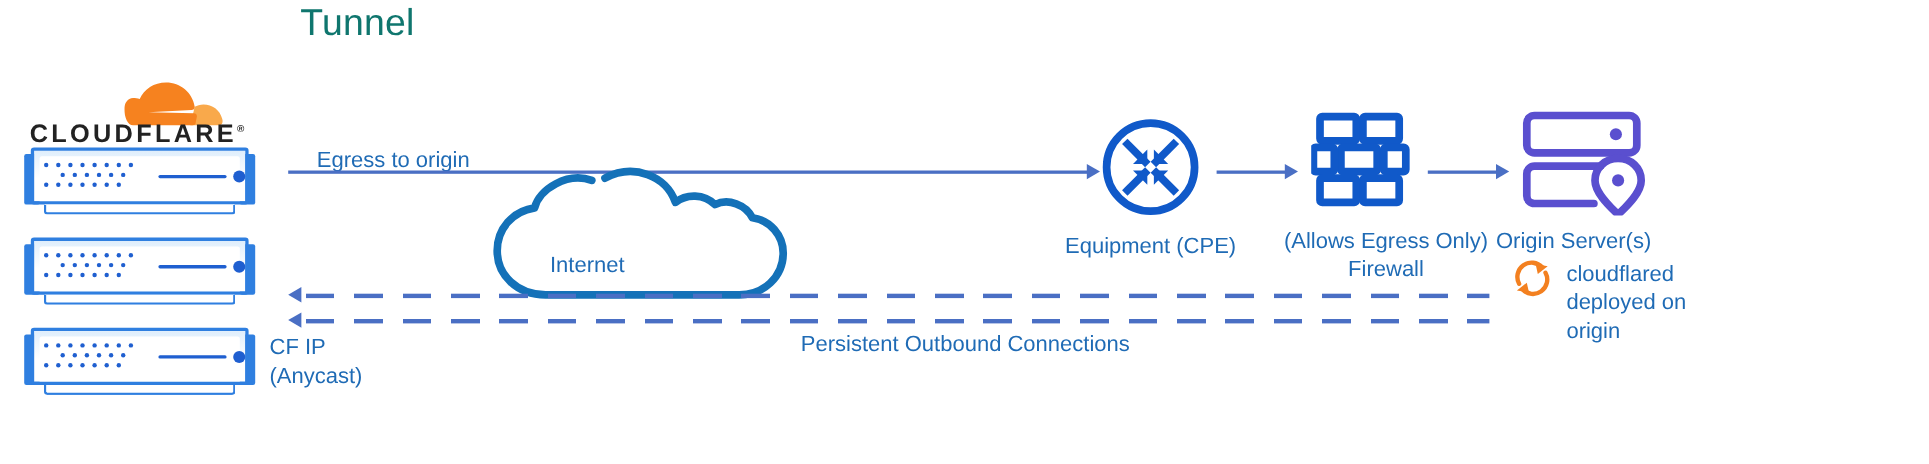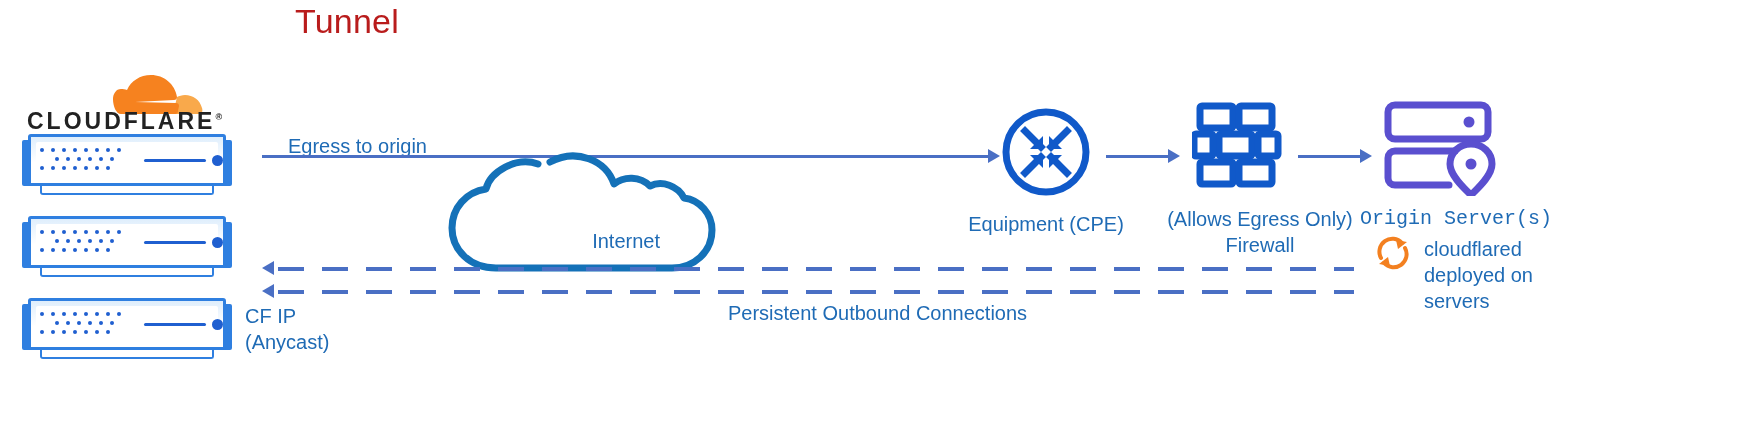--- a/index.html
+++ b/index.html
@@ -6,23 +6,22 @@
   body{
     width:1754px;height:422px;position:relative;overflow:hidden;
     font-family:"Liberation Sans", sans-serif;
     -webkit-font-smoothing:antialiased;
   }
   .abs{position:absolute;}
 
   
   #diagram-title{
     left:273px; top:8px;
-    font-size:34px; color:#b91c1c; letter-spacing:.2px;
+    font-size:34px; color:#0f766e; letter-spacing:.2px;
     white-space:nowrap;
-    margin-left:22px;
   }
 
   
   #cf-logo-wrap{ left:27px; top:72px; width:200px; height:62px; }
   #cf-logo-mark{ position:absolute; left:86px; top:0px; width:90px; height:42px; }
   #cf-logo-text{
     position:absolute; left:0px; top:36px; width:196px;
     font-size:23px; font-weight:bold; color:#222222;
     letter-spacing:3.0px; white-space:nowrap;
   }
@@ -80,30 +79,30 @@
     border-left:none; border-right:12px solid #4a6fc4;
   }
   .dashed-line{
     position:absolute; height:4px;
     background-image:repeating-linear-gradient(90deg,#4a6fc4 0px,#4a6fc4 26px,rgba(0,0,0,0) 26px,rgba(0,0,0,0) 44px);
   }
 
   
   #internet-cloud{ left:438px; top:140px; width:290px; height:175px;}
   #internet-label{
-    left:500px; top:228px; width:160px; text-align:right;
+    left:500px; top:228px; width:160px; text-align:left;
   }
 
   
   #cpe-icon{ left:1000px; top:106px; width:92px; height:92px;}
   #cpe-label{ left:930px; top:211px; width:232px;}
   #firewall-icon{ left:1192px; top:101px; width:92px; height:92px;}
   #firewall-label{ left:1140px; top:206px; width:240px;}
   #origin-icon{ left:1383px; top:100px; width:120px; height:96px;}
-  #origin-label{ left:1360px; top:206px; width:180px;font-family:Liberation Mono, monospace;}
+  #origin-label{ left:1360px; top:206px; width:180px;}
   #cloudflared-icon{ left:1374px; top:234px; width:38px; height:38px;}
   #cloudflared-label{ left:1424px; top:236px; width:130px; white-space:normal;}
   #cf-ip-label{ left:245px; top:303px; width:140px; white-space:normal;}
   #persistent-label{ left:728px; top:300px; width:340px;}
 </style>
 </head>
 <body>
 
 <div class="abs lbl" id="diagram-title">Tunnel</div>
 
@@ -285,21 +284,21 @@
 <div class="abs lbl" id="origin-label">Origin Server(s)</div>
 
 <div class="abs" id="cloudflared-icon">
   <svg width="38" height="38" viewBox="0 0 38 38" xmlns="http://www.w3.org/2000/svg">
     <path d="M31 14 A13 13 0 0 1 10 29" fill="none" stroke="#f38020" stroke-width="4" stroke-linecap="round"></path>
     <polygon points="14,23 16,32 5,30" fill="#f38020"></polygon>
     <path d="M7 24 A13 13 0 0 1 28 9" fill="none" stroke="#f38020" stroke-width="4" stroke-linecap="round"></path>
     <polygon points="24,15 22,6 33,8" fill="#f38020"></polygon>
   </svg>
 </div>
-<div class="abs lbl" id="cloudflared-label">cloudflared deployed on servers</div>
+<div class="abs lbl" id="cloudflared-label">cloudflared deployed on origin</div>
 
 <div class="dashed-line" style="left:278px;top:267px;width:1076px"></div>
 <div class="arrow-head left" style="left:262px;top:261px"></div>
 <div class="dashed-line" style="left:278px;top:290px;width:1076px"></div>
 <div class="arrow-head left" style="left:262px;top:284px"></div>
 <div class="abs lbl" id="persistent-label">Persistent Outbound Connections</div>
 
 <div class="abs lbl" id="cf-ip-label">
   <div>CF IP</div>
   <div>(Anycast)</div>

